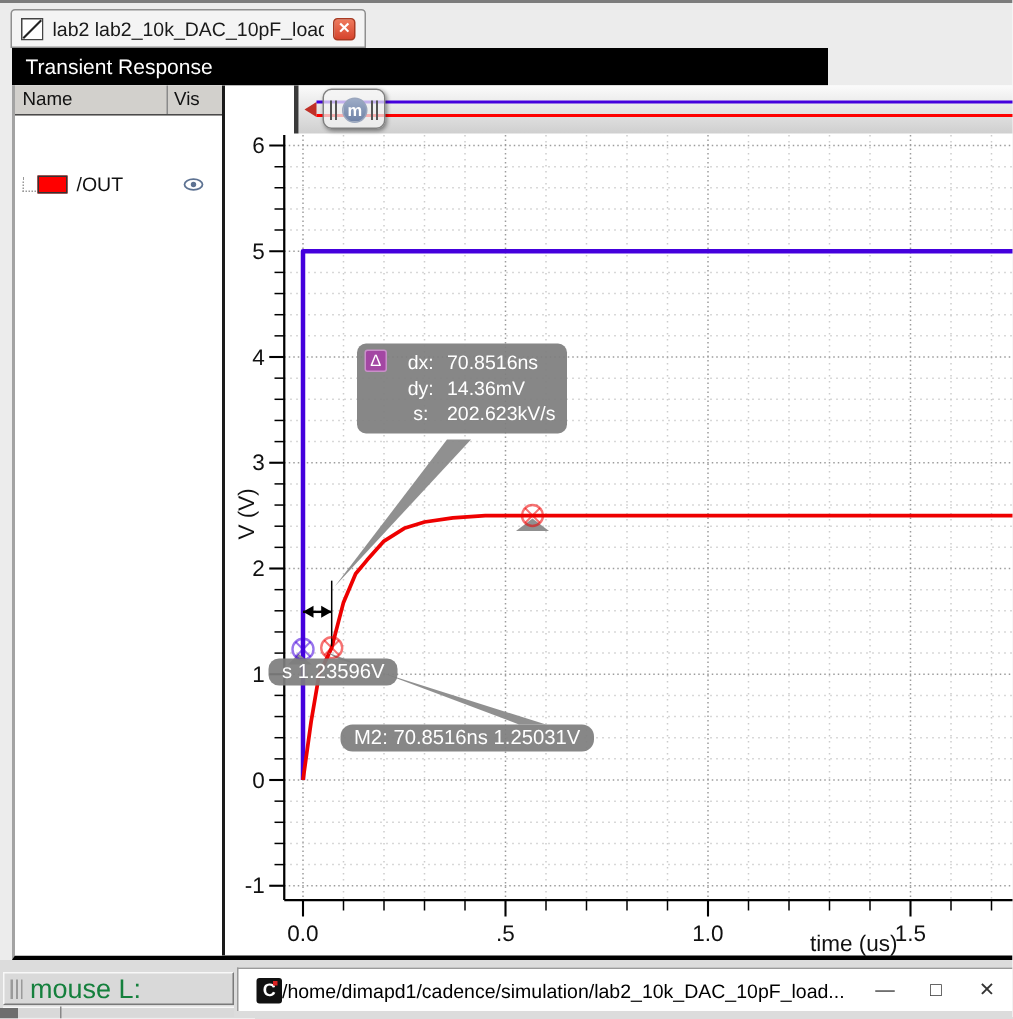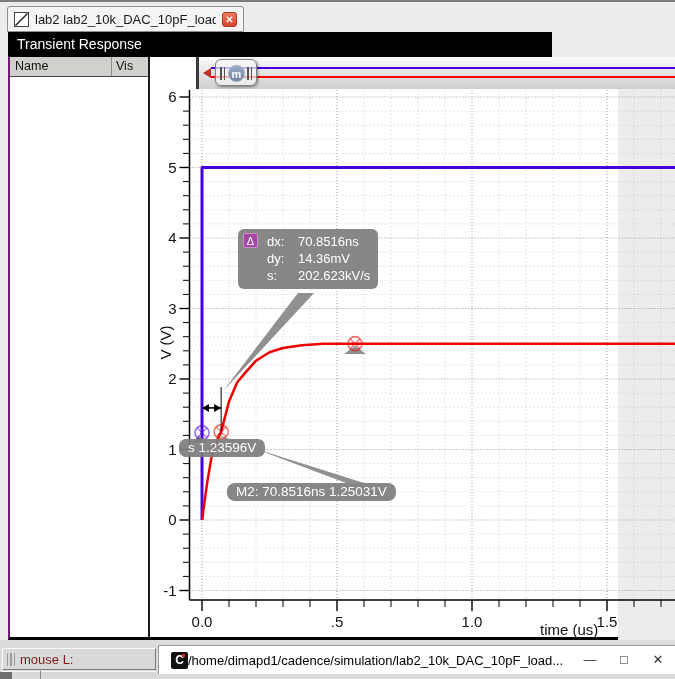--- a/index.html
+++ b/index.html
@@ -11,22 +11,22 @@
   .tab{left:7px;top:6px;width:237px;height:26px;background:#f4f4f4;border:1px solid #8f8f8f;
        border-radius:3px 3px 0 0;display:flex;align-items:center;gap:6px;padding:0 6px;box-sizing:border-box}
   .tab-title{font-size:13px;color:#1a1a1a;white-space:nowrap;overflow:hidden;flex:1}
   .tab-close{width:15px;height:15px;border-radius:3px;background:linear-gradient(#ef7a5d,#d6442c);
        border:1px solid #a93a22;color:#fff;font-size:10px;font-weight:bold;line-height:14px;
        text-align:center;box-sizing:border-box;cursor:pointer}
   
   .titlebar{left:8px;top:32px;width:544px;height:25px;background:#000;color:#fff;
        font-size:14px;line-height:25px;padding-left:9px;box-sizing:border-box}
   
-  .workspace{left:8px;top:57px;width:610px;height:583px;background:#fff;
-       border-left:2px solid #701a75;border-bottom:3px solid #000;box-sizing:border-box}
+  .workspace{left:8px;top:57px;width:667px;height:583px;background:#fff;
+       border-left:2px solid #a3a3a3;border-bottom:3px solid #000;box-sizing:border-box}
   
   .panel{position:absolute;left:0;top:0;width:140px;height:100%;background:#fff;
        border-right:2px solid #1a1a1a;box-sizing:border-box}
   .panel-header{display:flex;height:19px;background:#d2d0cc;border-bottom:1px solid #4a4a4a;
        font-size:12.5px;color:#111;line-height:18px}
   .ph-name{flex:1;padding-left:5px;border-right:1px solid #8a8a8a}
   .ph-vis{width:32px;padding-left:4px}
   .sig-row{position:absolute;left:0;width:138px;height:17px;display:flex;align-items:center}
   .tree{width:8px;height:9px;margin-left:5px;border-left:1px dotted #999;border-bottom:1px dotted #999}
   .swatch{width:18px;height:10px;margin-left:1px;border:1px solid #333}
@@ -53,31 +53,31 @@
        transform:rotate(-90deg)}
   .xlab{left:530px;top:564px;width:85px;font-size:15px;color:#111}
   
   .tip{position:absolute;background:rgba(126,126,126,.93);color:#fff;border-radius:8px;
        font-size:13.5px;line-height:18px;padding:0 9px;white-space:nowrap;z-index:3}
   .tip-m1{left:169px;top:382px;z-index:1;border-radius:7px}
   .tip-m2{left:217px;top:426px}
   .tip-m3{left:264px;top:292px}
   .tip-delta{left:228px;top:172px;border-radius:6px;padding:4px 8px 5px 5px;display:grid;
        grid-template-columns:20px 27px auto;column-gap:4px;line-height:17px;font-size:13px}
-  .dlab{text-align:left}
+  .dlab{text-align:center}
   .dsym{width:15px;height:15px;background:#a347a3;border:1px solid #c98fc9;border-radius:2px;
        color:#fff;font-size:11px;line-height:14px;text-align:center;grid-row:1;box-sizing:border-box}
   
   .bottombar{left:0;top:640px;width:675px;height:39px;background:#dcdcdc}
   .mouse-strip{position:absolute;left:2px;top:8px;width:154px;height:22px;background:#d9d9d9;
        border-top:1px solid #f8f8f8;border-left:1px solid #f8f8f8;border-right:1px solid #7a7a7a;
        border-bottom:1px solid #7a7a7a;box-sizing:border-box;display:flex;align-items:center}
   .grip-dots{width:8px;height:13px;margin-left:4px;
        background:repeating-linear-gradient(90deg,#9a9a9a 0 1.5px,transparent 1.5px 3.5px)}
-  .mouse-label{font-size:13px;color:#7f1d1d;margin-left:5px}
+  .mouse-label{font-size:18px;color:#15803d;margin-left:5px}
   .substrip{position:absolute;left:2px;top:31px;width:154px;height:7px;background:#d9d9d9;
        border-top:1px solid #f8f8f8;box-sizing:border-box}
   .subdiv{position:absolute;left:40px;top:31px;width:1px;height:8px;background:#888}
   .darksq{position:absolute;left:0;top:32px;width:12px;height:7px;background:#6e6e6e}
   .oswin{position:absolute;left:158px;top:5px;width:517px;height:29px;background:#fff;
        border-top:1px solid #9a9a9a;border-left:1px solid #9a9a9a;box-sizing:border-box;
        display:flex;align-items:center}
   .cadlogo{width:17px;height:17px;margin-left:12px;background:#111;border-radius:2px;
        color:#fff;font-size:12px;font-weight:bold;text-align:center;line-height:16px;position:relative}
   .cadlogo::after{content:"";position:absolute;right:3px;top:2px;width:3px;height:3px;background:#d22}
@@ -99,20 +99,31 @@
 </div>
 
 <div class="abs titlebar">Transient Response</div>
 
 <div class="abs workspace">
 
   <div class="panel">
     <div class="panel-header">
       <div class="ph-name">Name</div>
       <div class="ph-vis">Vis</div>
+    </div>
+    <div class="sig-row" style="top:57px">
+      <span class="tree"></span>
+      <span class="swatch" style="background: rgb(255, 0, 0);"></span>
+      <span class="sig-name">/OUT</span>
+      <span class="eye">
+        <svg width="14" height="10">
+            <ellipse cx="7" cy="5" rx="6" ry="3.6" fill="none" stroke="#5d7292" stroke-width="1.2"></ellipse>
+            <circle cx="7" cy="5" r="1.8" fill="#5d7292"></circle>
+          </svg>
+      </span>
     </div>
   </div>
 
   <div class="abs strip">
     <div class="pan-arrow"></div>
     <div class="ov-line" style="top: 10px; background: rgb(68, 0, 221);"></div>
     <div class="ov-line" style="top: 19px; background: rgb(255, 0, 0);"></div>
     <div class="handle">
       <div class="grip2" style="left:4px"></div>
       <div class="grip2" style="right:4px"></div>

